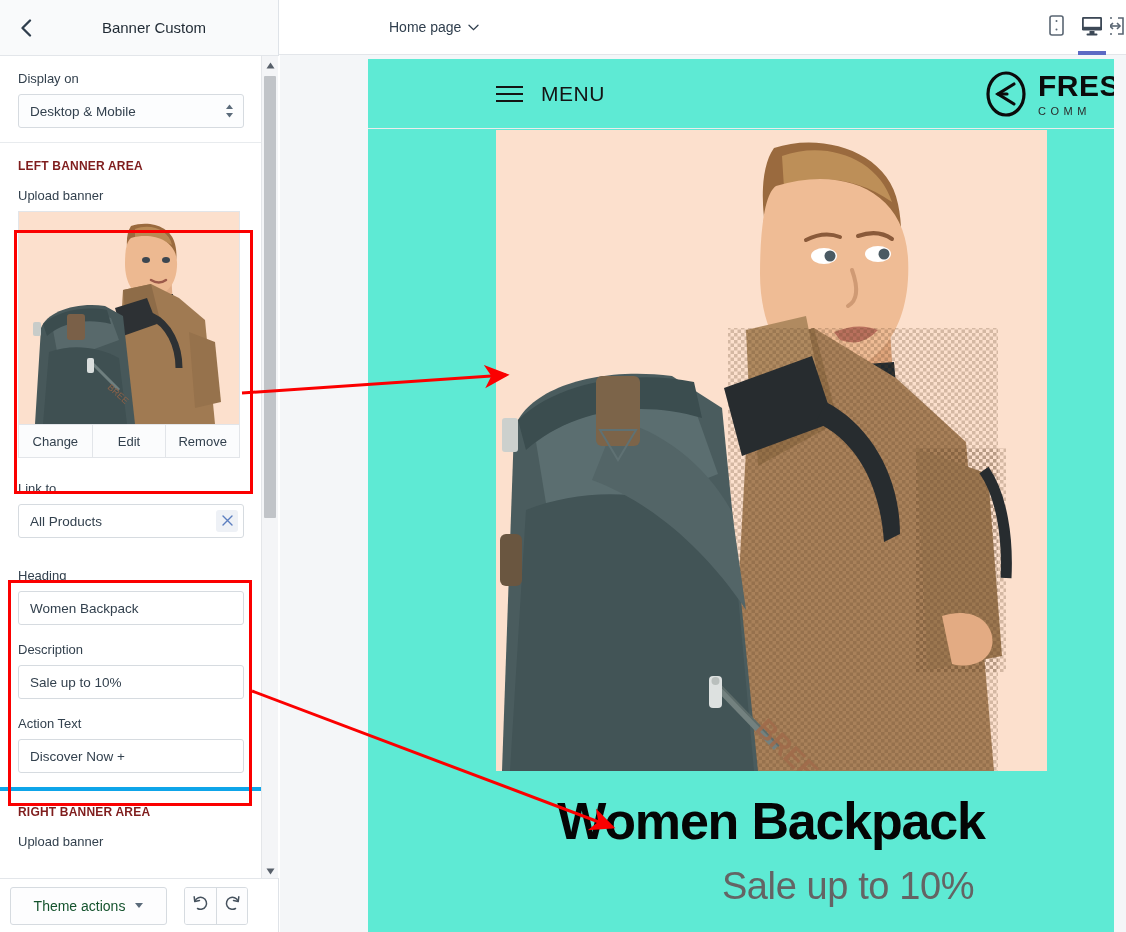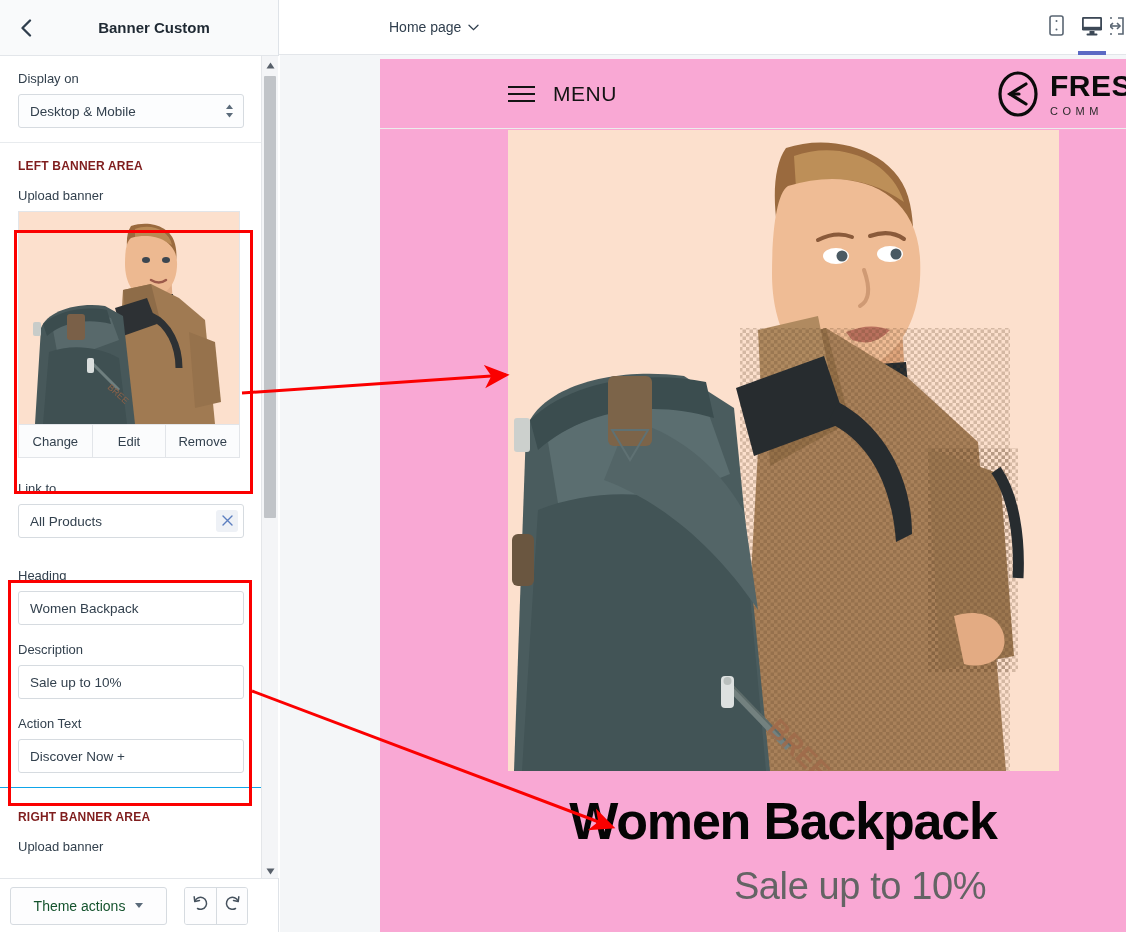--- a/index.html
+++ b/index.html
@@ -25,21 +25,21 @@
     display: flex; align-items: center;
   }
   .back-btn {
     width: 40px; height: 40px; margin-left: 6px;
     display: flex; align-items: center; justify-content: center;
     cursor: pointer; color: #3d4852;
   }
   .back-btn svg { display: block; }
   .sb-title {
     position: absolute; left: 16px; right: 0; text-align: center;
-    font-size: 15px; font-weight: bold; color: #1f2933;
+    font-size: 15px; font-weight: normal; color: #1f2933;
     pointer-events: none;
     margin-left: 14px;
   }
 
   .sb-body {
     position: absolute; left: 0; top: 56px;
     width: 279px; height: 822px;
     overflow: hidden;
     background: #ffffff;
   }
@@ -175,23 +175,23 @@
     height: 4px; background: #5c6ac4;
   }
 
   
   .canvas {
     position: absolute; left: 280px; top: 55px;
     width: 846px; height: 877px;
     background: #f4f6f8;
   }
   .site {
-    position: absolute; left: 100px; top: 4px;
+    position: absolute; left: 88px; top: 4px;
     width: 746px; height: 873px;
-    background: #f9a8d4;
+    background: #5eead4;
     overflow: hidden;
   }
   .site-header {
     height: 70px; border-bottom: 1px solid #ececec;
     display: flex; align-items: center; position: relative;
   }
   .burger { margin-left: 128px; display: flex; flex-direction: column; gap: 5px; cursor: pointer; }
   .burger i { display: block; width: 27px; height: 2px; background: #141414; }
   .menu-word {
     margin-left: 18px; font-size: 21px; letter-spacing: .5px;
@@ -345,21 +345,21 @@
           <div style="margin-top:16px;">
             <div class="field-label">Description</div>
             <input class="ctl" type="text" value="Sale up to 10%" style="">
           </div>
           <div style="margin-top:16px;">
             <div class="field-label">Action Text</div>
             <input class="ctl" type="text" value="Discover Now +" style="">
           </div>
         </div>
 
-        <div class="section" style="padding-top:12px; border-top:1px solid #0ea5e9;">
+        <div class="section" style="padding-top:4px; border-top:4px solid #0ea5e9;">
           <div class="sec-title" style="margin-top:10px;">RIGHT BANNER AREA</div>
           <div class="field-label">Upload banner</div>
         </div>
 
       </div>
     </div>
 
     <div class="sb-scrollbar">
       <div class="sb-sb-arrow up">
         <span>

